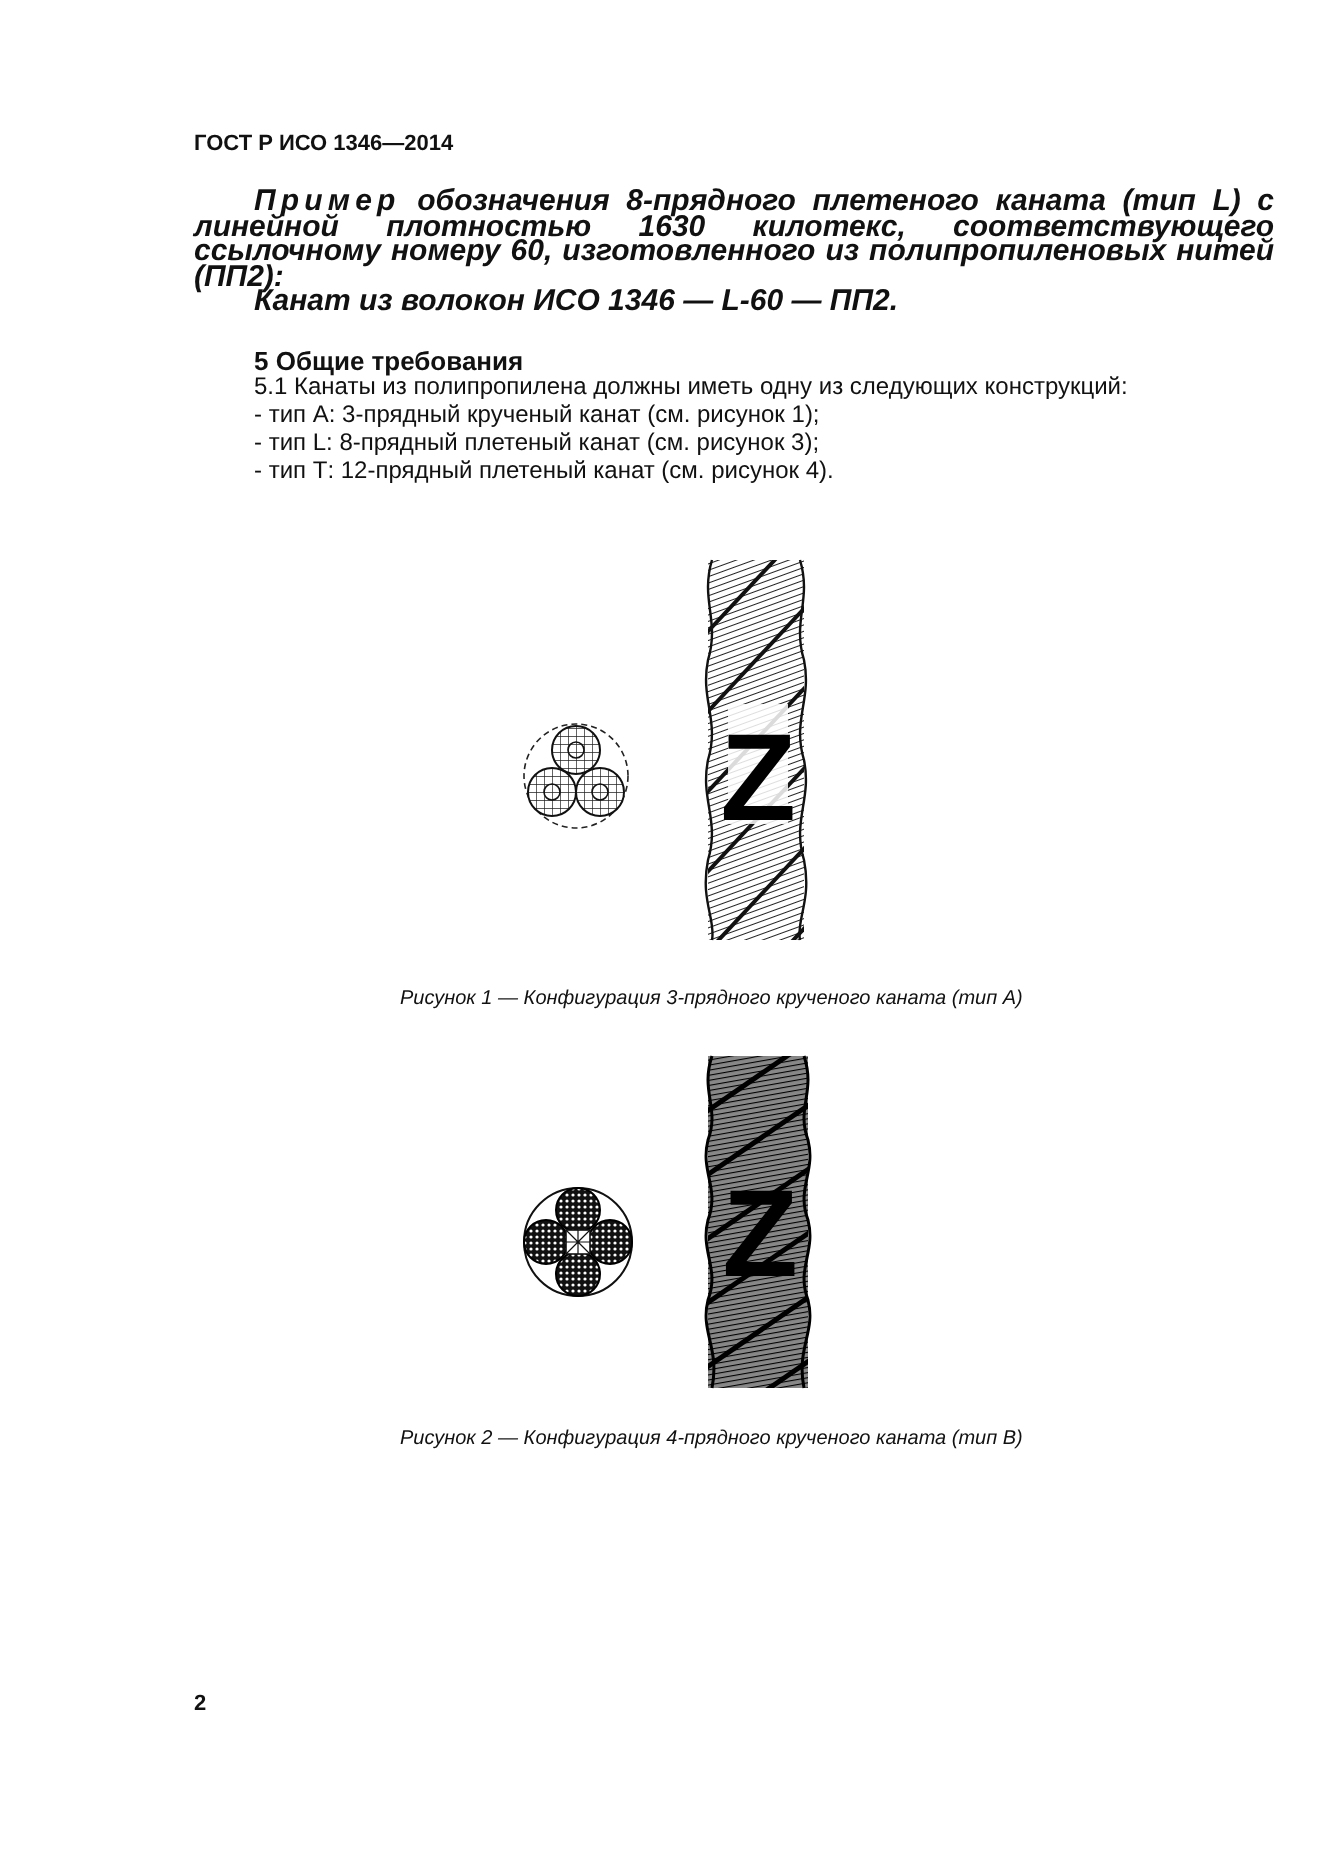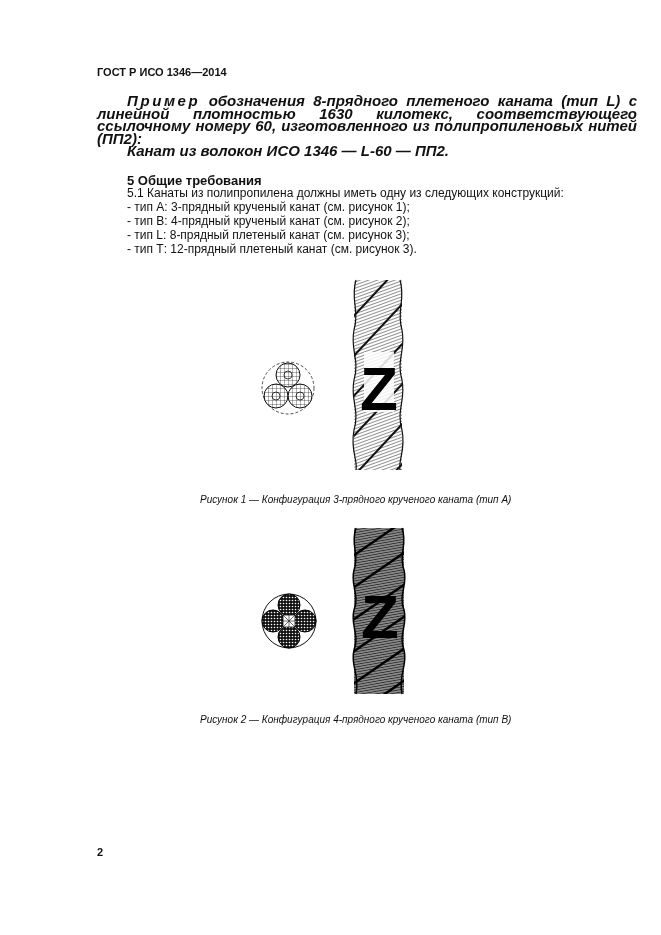--- a/index.html
+++ b/index.html
@@ -25,23 +25,22 @@
 <div class="abs example">
   <p class="ind"><span class="spaced">Пример</span><span> обозначения 8-прядного плетеного каната (тип L) с линейной плотностью 1630 килотекс, соответствующего ссылочному номеру 60, изготовленного из полипропиленовых нитей (ПП2):</span></p>
   <p class="ind">Канат из волокон ИСО 1346 — L-60 — ПП2.</p>
 </div>
 
 <div class="abs sec">5 Общие требования</div>
 
 <div class="abs list">
   <div>5.1 Канаты из полипропилена должны иметь одну из следующих конструкций:</div>
   <div>- тип А: 3-прядный крученый канат (см. рисунок 1);</div>
-  <div>- тип В: 4-прядный крученый канат (см. рисунок 2);</div>
   <div>- тип L: 8-прядный плетеный канат (см. рисунок 3);</div>
-  <div>- тип Т: 12-прядный плетеный канат (см. рисунок 3).</div>
+  <div>- тип Т: 12-прядный плетеный канат (см. рисунок 4).</div>
 </div>
 
 <svg style="left:260px;top:360px;" width="56" height="56" viewBox="0 0 56 56">
   <defs>
     <pattern id="net" width="4" height="4" patternUnits="userSpaceOnUse">
       <rect width="4" height="4" fill="#fff"></rect>
       <path d="M0 0H4M0 0V4" stroke="#222" stroke-width="0.7"></path>
     </pattern>
   </defs>
   <circle cx="28" cy="28" r="26" fill="none" stroke="#222" stroke-width="0.8" stroke-dasharray="3 2"></circle>

